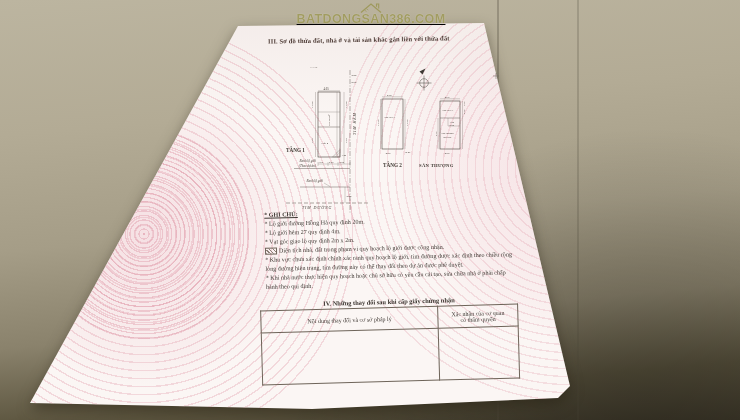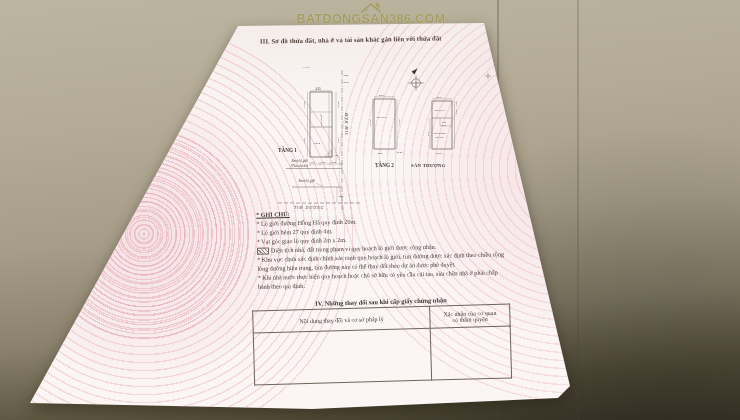--- a/index.html
+++ b/index.html
@@ -23,21 +23,21 @@
       radial-gradient(circle 235px at 560px 170px, rgba(240,203,211,.45) 0%, rgba(240,203,211,.14) 58%, transparent 72%),
       #fbf6f4;
   }
   .rings{position:absolute;border-radius:50%;}
   .rings.left{left:-68px;top:22px;width:424px;height:424px;
     background:repeating-radial-gradient(circle at center, rgba(226,158,172,.34) 0 1.4px, transparent 1.4px 8px);}
   .rings.leftin{left:37px;top:127px;width:214px;height:214px;
     background:repeating-radial-gradient(circle at center, rgba(222,148,164,.40) 0 1.2px, transparent 1.2px 4.5px);}
   .rings.right{left:338px;top:-66px;width:468px;height:468px;
     background:repeating-radial-gradient(circle at center, rgba(226,158,172,.28) 0 1.4px, transparent 1.4px 8px);}
-  .content{position:absolute;inset:0;z-index:3;color:#433c37;}
+  .content{position:absolute;inset:0;z-index:3;color:#433c37;margin-left:8px;}
   .heading{
     position:absolute;left:260px;top:36px;font-size:6.6px;font-weight:bold;color:#4e3c36;
     white-space:nowrap;transform:rotate(-1deg);letter-spacing:.1px;
   }
   .plan-svg{position:absolute;left:252px;top:56px;width:242px;height:162px;font-family:"Liberation Serif",serif;}
   .s1{fill:none;stroke:#4b443d;stroke-width:.6;}
   .s2{fill:none;stroke:#5a534b;stroke-width:.45;}
   .s3{fill:none;stroke:#6e675f;stroke-width:.3;}
   .dt{fill:#453e38;font-size:3px;}
   .dt2{fill:#453e38;font-size:2.8px;}
@@ -55,21 +55,21 @@
     display:inline-block;width:10px;height:5px;border:.6px solid #6e6459;vertical-align:middle;margin-right:2px;
     background:repeating-linear-gradient(45deg,#8a7f76 0 .8px,transparent .8px 2.6px);
   }
   .sec4{position:absolute;left:253px;top:298px;width:258px;transform:rotate(-1.6deg);}
   .sec4 .title{font-weight:bold;font-size:6.4px;text-align:center;margin-bottom:2px;color:#3a332e;}
   table.changes{width:100%;border-collapse:collapse;table-layout:fixed;}
   table.changes th,table.changes td{border:.7px solid #6e6459;font-weight:normal;}
   table.changes th{font-size:6px;text-align:center;vertical-align:middle;height:21px;color:#3f3833;padding:0 3px;}
   table.changes td{height:49px;}
   .c1{width:70%;} .c2{width:30%;}
-  .watermark{position:absolute;left:295px;top:1px;width:152px;text-align:center;z-index:6;}
+  .watermark{position:absolute;left:295px;top:1px;width:152px;text-align:center;z-index:6;text-decoration:underline;}
   .watermark .txt{
     font-family:"Liberation Sans",sans-serif;font-size:12.5px;font-weight:bold;letter-spacing:.4px;
     color:rgba(158,153,92,.95);text-shadow:0 0 1px rgba(255,255,250,.55);
   }
   .watermark svg{display:block;margin:0 auto -2px auto;}
 </style>
 </head>
 <body>
 
 <div class="stage">

